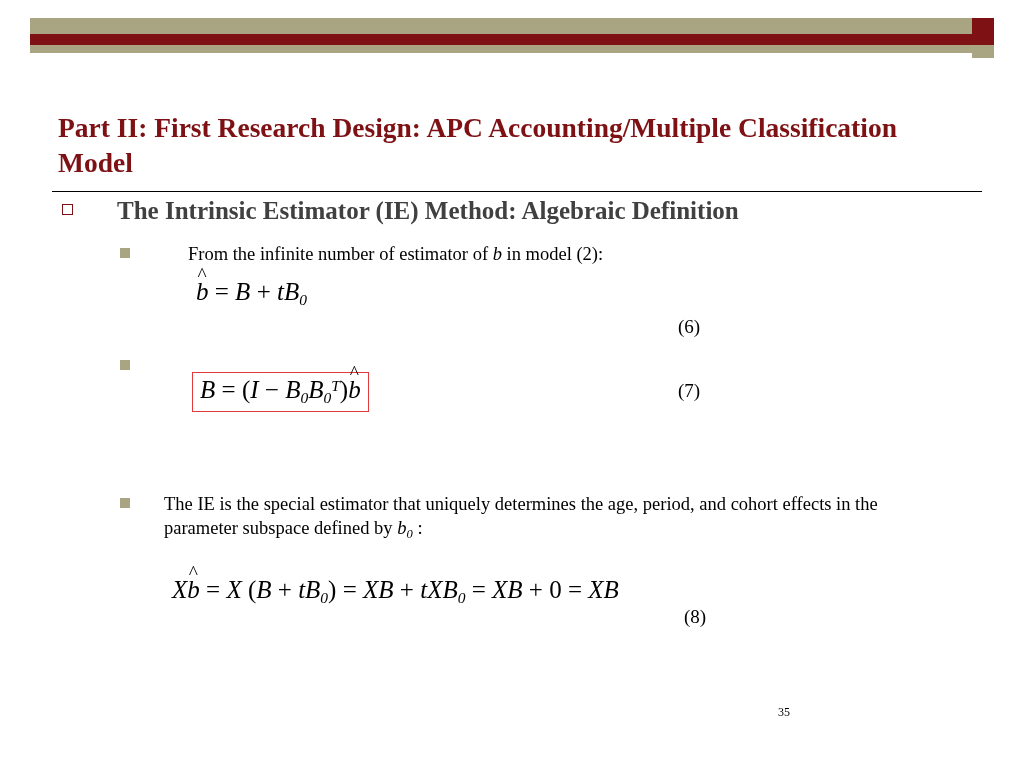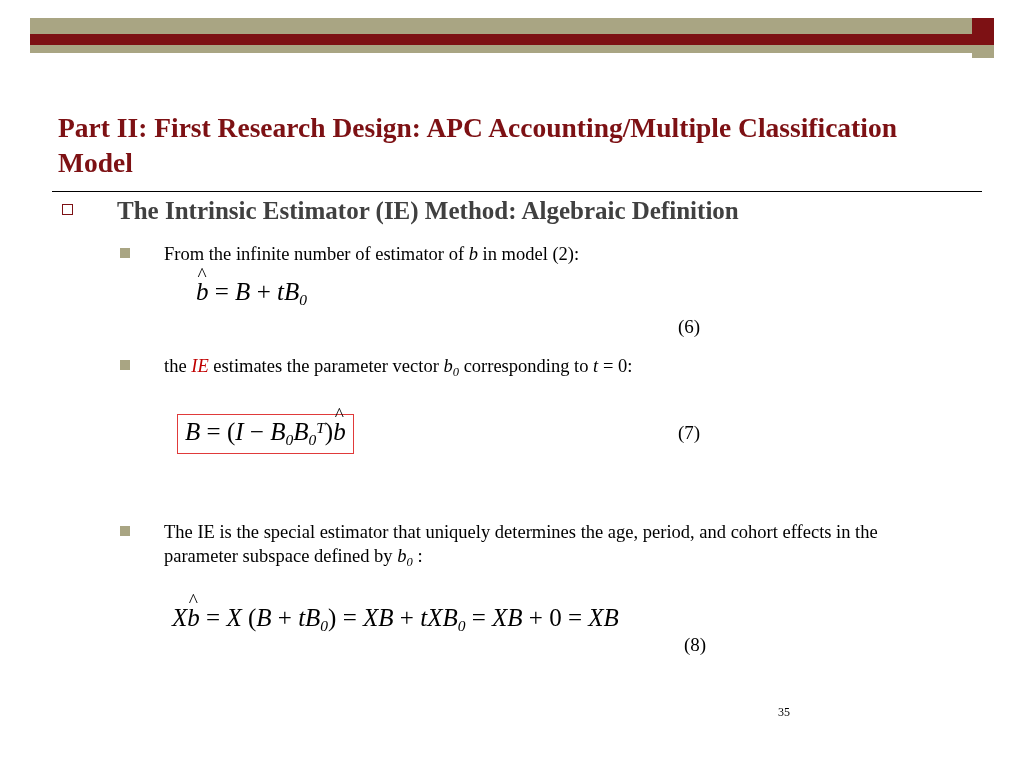--- a/index.html
+++ b/index.html
@@ -219,47 +219,46 @@
   <div class="title">Part II:  First Research Design: APC Accounting/Multiple Classification Model</div>
   <div class="title-rule"></div>
 
   <div class="content">
 
     <div class="lvl1">
       <span class="bullet-sq"></span>
       <span class="txt">The Intrinsic Estimator (IE) Method: Algebraic Definition</span>
     </div>
 
-    <div class="lvl2" style="margin-top:16px;">
+    <div class="lvl2" style="margin-top:16px;padding-left:24px;">
       <span class="bullet-sq"></span>
       <span class="txt"><span>From the infinite number of estimator of </span><span class="mi">b</span><span> in model (2):</span></span>
     </div>
 
     <div class="eq-row" style="height:64px; margin-top:12px;">
       <div class="eq" style="position:absolute; left:196px; top:0px;">
         <span class="hat">b</span> <span class="up">=</span> B <span class="up">+</span> tB<span class="sub">0</span>
       </div>
       <div class="eq-num" style="left:678px; top:38px;">(6)</div>
     </div>
 
     <div class="lvl2" style="margin-top:12px;">
       <span class="bullet-sq"></span>
-      <span class="txt"><span>the </span><span class="ie-red">IE</span><span> estimates the parameter vector </span><span class="mi">b</span><span class="misub">0</span><span> corresponding to </span><span class="mi">t</span><span> = 0:</span></span>
     </div>
 
     <div class="eq-row" style="height:90px; margin-top:20px;">
-      <div style="position:absolute; left:177px; top:10px;">
+      <div style="position:absolute; left:192px; top:10px;">
         <span class="eq boxed">
           B <span class="up">=</span> <span class="up">(</span>I <span class="up">−</span> B<span class="sub">0</span>B<span class="sub">0</span><span class="sup">T</span><span class="up">)</span><span class="hat">b</span>
         </span>
       </div>
       <div class="eq-num" style="left:678px; top:18px;">(7)</div>
     </div>
 
-    <div class="lvl2" style="margin-top:26px;">
+    <div class="lvl2" style="margin-top:40px;">
       <span class="bullet-sq"></span>
       <span class="txt"><span>The IE is the special estimator that uniquely determines the age, period, and cohort effects in the parameter subspace defined by </span><span class="mi">b</span><span class="misub">0</span><span> :</span></span>
     </div>
 
     <div class="eq-row" style="height:70px; margin-top:18px;">
       <div class="eq" style="position:absolute; left:172px; top:12px;">
         X<span class="hat">b</span> <span class="up">=</span> X <span class="up">(</span>B <span class="up">+</span> tB<span class="sub">0</span><span class="up">)</span> <span class="up">=</span> XB <span class="up">+</span> tXB<span class="sub">0</span> <span class="up">=</span> XB <span class="up">+</span> <span class="up">0</span> <span class="up">=</span> XB
       </div>
       <div class="eq-num" style="left:684px; top:42px;">(8)</div>
     </div>

